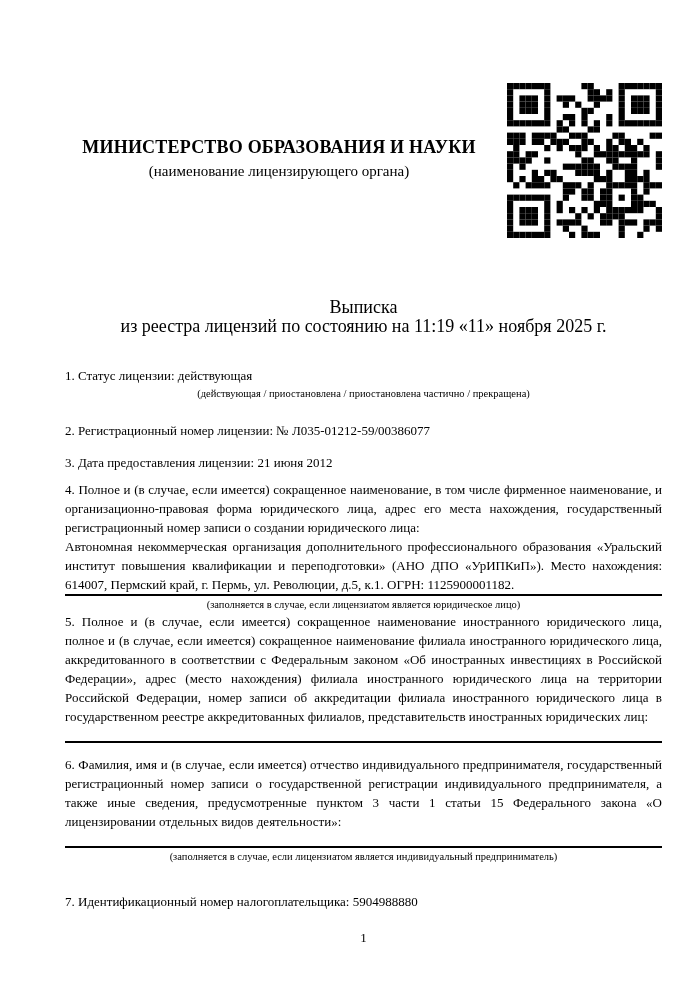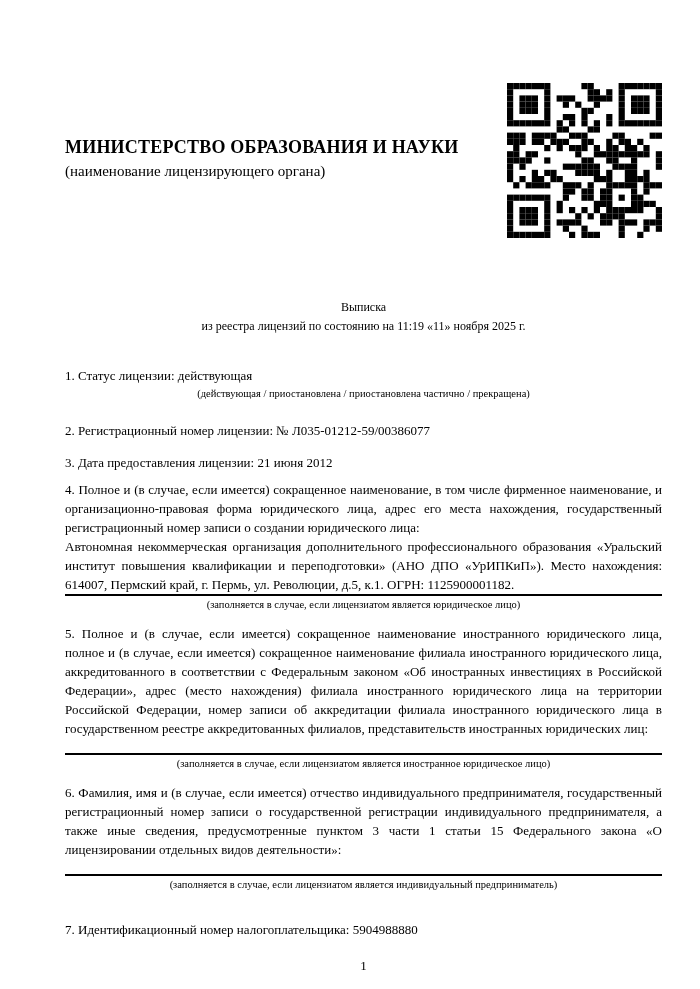--- a/index.html
+++ b/index.html
@@ -16,20 +16,21 @@
     padding:0 38px 0 65px;
   }
   
   .header-row {
     display:flex;
     padding-top:83px;
     align-items:flex-start;
   }
   .ministry-block {
     flex:1 1 auto;
+    text-align:center;
     padding-top:50px;
     padding-right:14px;
   }
   .ministry-line {
     font-weight:bold;
     font-size:18px;
     line-height:28px;
     letter-spacing:0.2px;
   }
   .ministry-caption {
@@ -39,21 +40,21 @@
   }
   .qr-box {
     flex:0 0 155px;
     width:155px; height:155px;
   }
   .qr-box svg { display:block; width:155px; height:155px; }
   
   .doc-title {
     margin-top:60px;
     text-align:center;
-    font-size:12px;
+    font-size:18px;
     line-height:19px;
   }
   
   .item {
     font-size:13px;
     line-height:19px;
   }
   .para { text-align:justify; text-align-last:left; }
   .small-caption {
     font-size:10.5px;
@@ -64,21 +65,21 @@
   .fill-line {
     border:none;
     border-top:2px solid #000;
     height:0;
     margin:0;
   }
   .mt-item1 { margin-top:30px; }
   .mt-item2 { margin-top:20px; }
   .mt-item3 { margin-top:13px; }
   .mt-item4 { margin-top:8px; }
-  .mt-item5 { margin-top:12px; }
+  .mt-item5 { margin-top:0; }
   .mt-item6 { margin-top:12px; }
   .mt-item7 { margin-top:28px; }
   .gap-line { margin-top:15px; }
   .page-number {
     margin-top:17px;
     text-align:center;
     font-size:13px;
     line-height:19px;
   }
 </style>
@@ -437,21 +438,20 @@
   <div class="item mt-item4">
     <div class="para">4. Полное и (в случае, если имеется) сокращенное наименование, в том числе фирменное наименование, и организационно-правовая форма юридического лица, адрес его места нахождения, государственный регистрационный номер записи о создании юридического лица:</div>
     <div class="para">Автономная некоммерческая организация дополнительного профессионального образования «Уральский институт повышения квалификации и переподготовки» (АНО ДПО «УрИПКиП»). Место нахождения: 614007, Пермский край, г. Пермь, ул. Революции, д.5, к.1. ОГРН: 1125900001182.</div>
     <hr class="fill-line">
     <div class="small-caption">(заполняется в случае, если лицензиатом является юридическое лицо)</div>
   </div>
 
   <div class="item mt-item5">
     <div class="para">5. Полное и (в случае, если имеется) сокращенное наименование иностранного юридического лица, полное и (в случае, если имеется) сокращенное наименование филиала иностранного юридического лица, аккредитованного в соответствии с Федеральным законом «Об иностранных инвестициях в Российской Федерации», адрес (место нахождения) филиала иностранного юридического лица на территории Российской Федерации, номер записи об аккредитации филиала иностранного юридического лица в государственном реестре аккредитованных филиалов, представительств иностранных юридических лиц:</div>
     <hr class="fill-line gap-line">
-    <div class="small-caption">(заполняется в случае, если лицензиатом является иностранное юридическое лицо)</div>
   </div>
 
   <div class="item mt-item6">
     <div class="para">6. Фамилия, имя и (в случае, если имеется) отчество индивидуального предпринимателя, государственный регистрационный номер записи о государственной регистрации индивидуального предпринимателя, а также иные сведения, предусмотренные пунктом 3 части 1 статьи 15 Федерального закона «О лицензировании отдельных видов деятельности»:</div>
     <hr class="fill-line gap-line">
     <div class="small-caption">(заполняется в случае, если лицензиатом является индивидуальный предприниматель)</div>
   </div>
 
   <div class="item mt-item7">
     <div>7. Идентификационный номер налогоплательщика: 5904988880</div>

